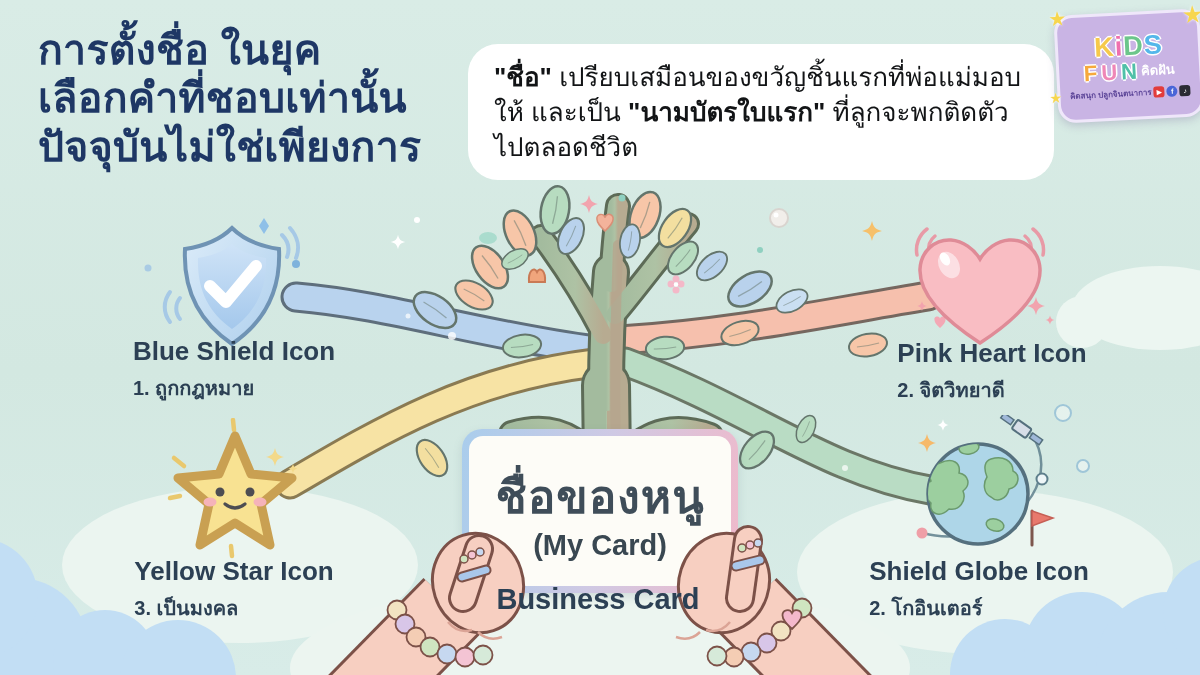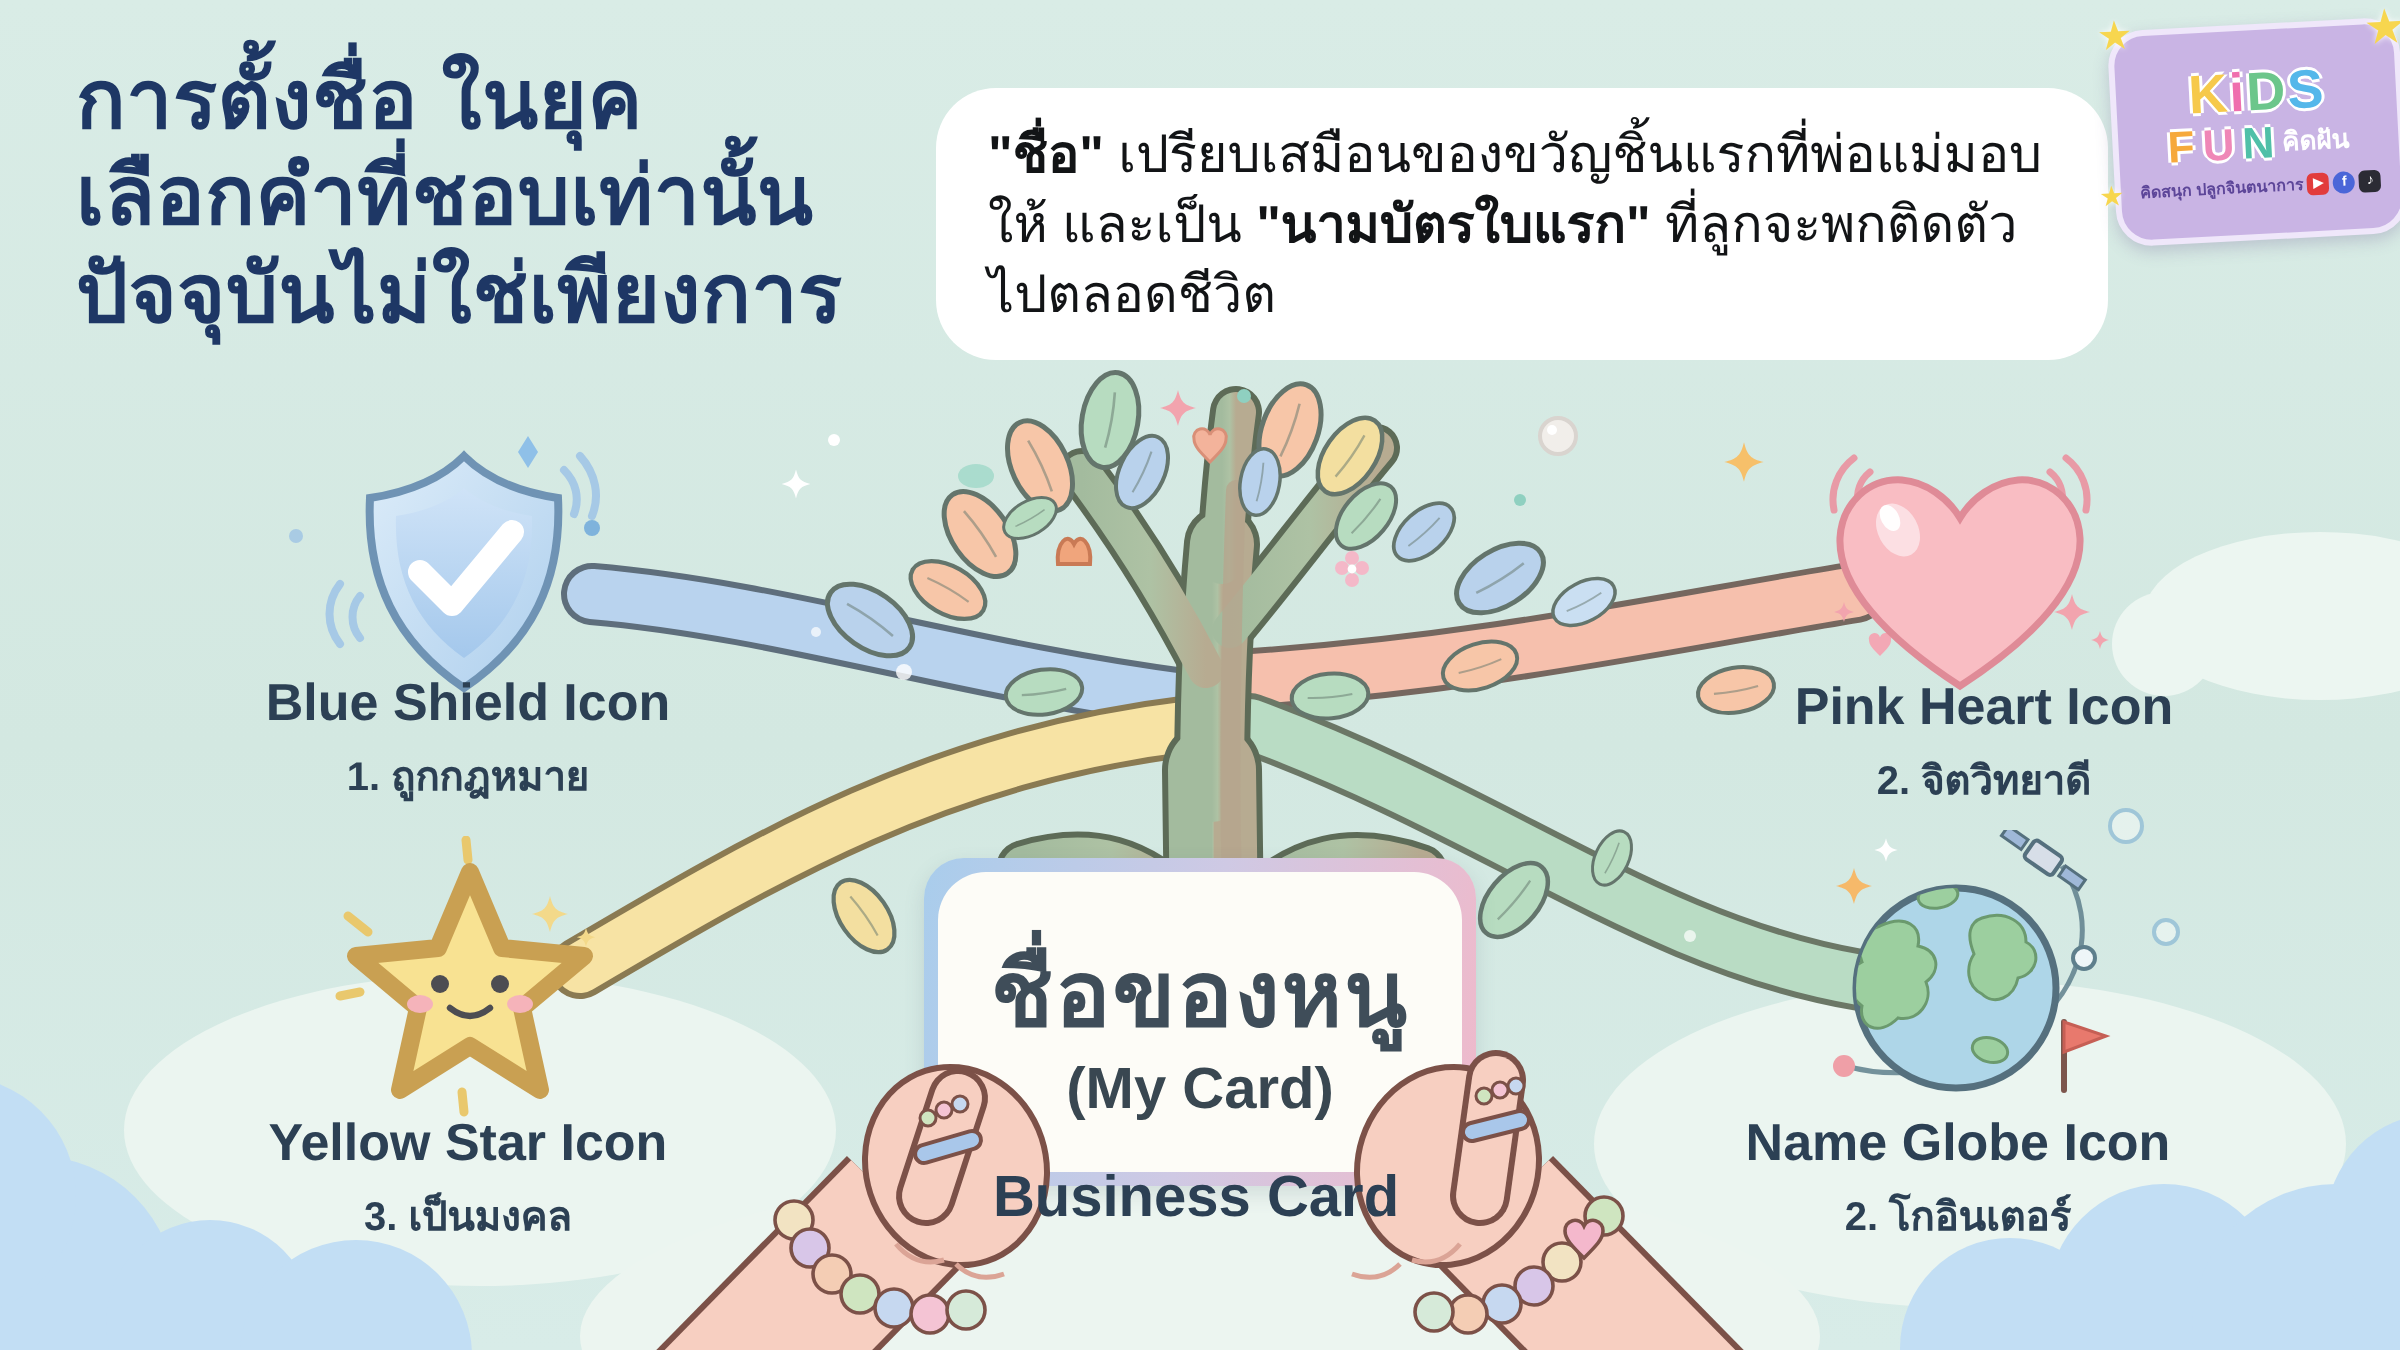--- a/index.html
+++ b/index.html
@@ -29,30 +29,30 @@
   .lrow3{display:flex;align-items:center;gap:2px;margin-top:3px;}
   .ltag{font-size:8px;font-weight:700;color:#5d4699;white-space:nowrap;}
   .chip{display:inline-block;width:11px;height:11px;border-radius:3px;color:#fff;
     font-size:7px;line-height:11px;text-align:center;font-weight:700;}
   .chip-yt{background:#e23c3c}.chip-fb{background:#4a66d8;border-radius:50%}.chip-tk{background:#2b2b34}
   .lstar{position:absolute;color:#f7d64e;text-shadow:0 0 3px #fff;line-height:1;}
   .ls1{left:-8px;top:-10px;font-size:20px;}
   .ls2{right:-7px;top:-9px;font-size:24px;}
   .ls3{left:-11px;bottom:16px;font-size:14px;}
   
-  .node-label{position:absolute;transform:translateX(-50%);text-align:center;
+  .node-label{position:absolute;transform:translateX(-50%);text-align:left;
     color:#2c4054;white-space:nowrap;}
   .node-label .en{font-size:26px;font-weight:800;}
   .node-label .th{font-size:20px;font-weight:700;margin-top:5px;}
   
   .card{position:absolute;left:462px;top:429px;width:276px;height:164px;
     box-sizing:border-box;padding:7px;border-radius:20px;
     background:linear-gradient(100deg,#a9cdec 0%,#cfc9e4 50%,#f0b9ca 100%);
     box-shadow:0 4px 10px rgba(90,110,120,.18);}
-  .card-inner{width:100%;height:100%;box-sizing:border-box;border-radius:24px;
+  .card-inner{width:100%;height:100%;box-sizing:border-box;border-radius:14px;
     background:#fdfcf7;display:flex;flex-direction:column;align-items:center;
     justify-content:center;padding-top:12px;}
   .card-name{font-size:46px;font-weight:700;color:#3f4d59;letter-spacing:1px;line-height:1.1;}
   .card-sub{font-size:29px;font-weight:600;color:#394751;margin-top:6px;}
   .caption{position:absolute;left:598px;top:583px;transform:translateX(-50%);
     font-size:29px;font-weight:800;color:#2c4054;white-space:nowrap;}
 </style>
 </head>
 <body>
 
@@ -331,21 +331,21 @@
   </div>
   <div class="node-label" style="left:992px;top:338px">
     <div class="en">Pink Heart Icon</div>
     <div class="th">2. จิตวิทยาดี</div>
   </div>
   <div class="node-label" style="left:234px;top:556px">
     <div class="en">Yellow Star Icon</div>
     <div class="th">3. เป็นมงคล</div>
   </div>
   <div class="node-label" style="left:979px;top:556px">
-    <div class="en">Name Globe Icon</div>
+    <div class="en">Shield Globe Icon</div>
     <div class="th">2. โกอินเตอร์</div>
   </div>
   <div class="caption">Business Card</div>
 
   <div class="title">
     <div>การตั้งชื่อ ในยุค</div>
     <div>เลือกคำที่ชอบเท่านั้น</div>
     <div>ปัจจุบันไม่ใช่เพียงการ</div>
   </div>
 

